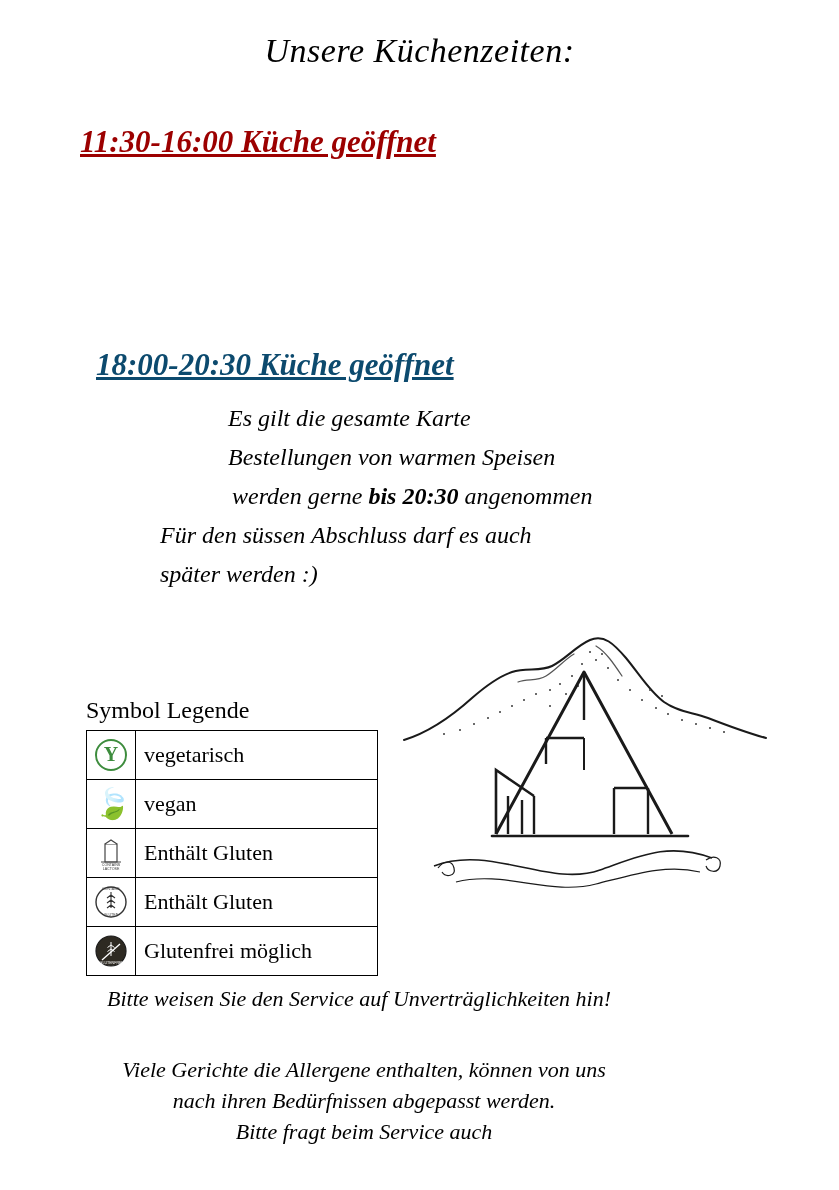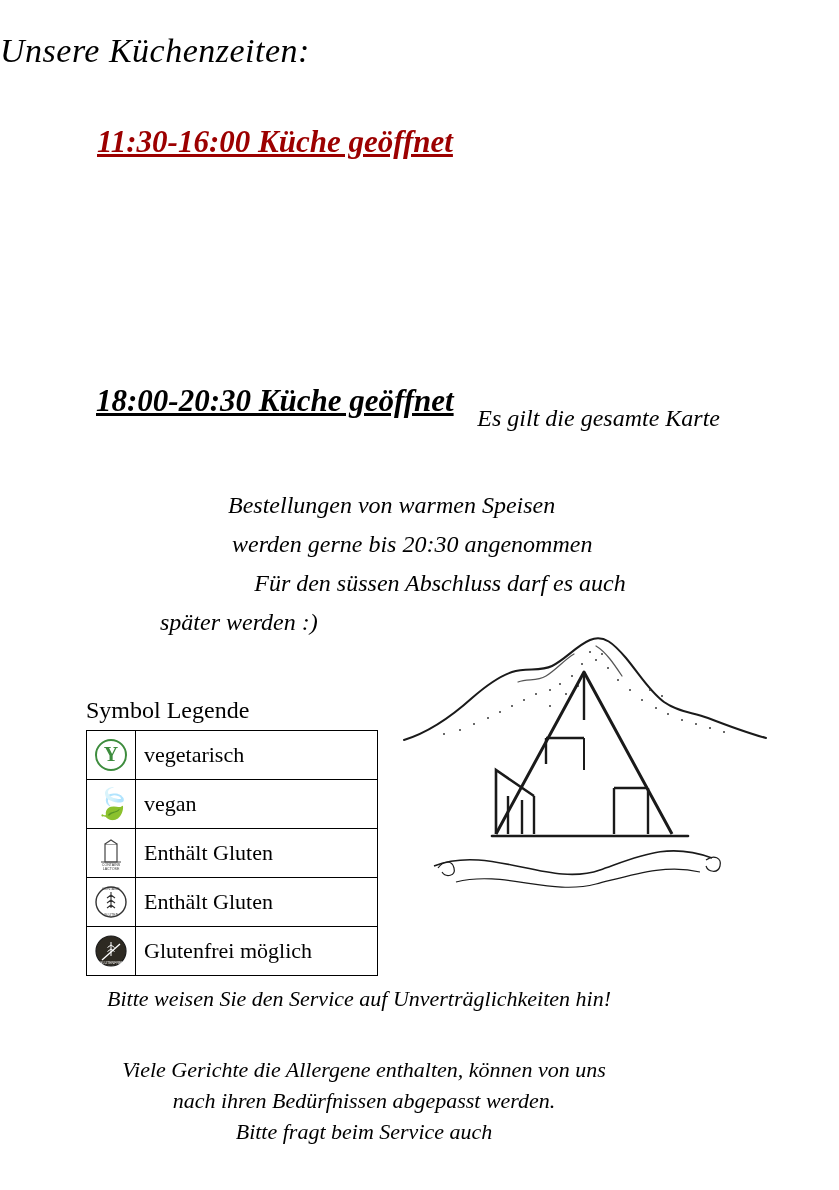--- a/index.html
+++ b/index.html
@@ -20,30 +20,31 @@
     position: absolute;
     inset: 0;
   }
 
   
   .title {
     position: absolute;
     top: 32px;
     left: 0;
     width: 839px;
+    text-align: center;
     font-size: 34px;
     font-style: italic;
     letter-spacing: 0.5px;
   }
 
   
   .slot1-head {
     position: absolute;
     top: 124px;
-    left: 97px;
+    left: 80px;
     font-size: 31px;
     font-style: italic;
     font-weight: bold;
     color: #9c0000;
     text-decoration: underline;
     white-space: nowrap;
   }
   .slot1-lines {
     position: absolute;
     top: 176px;
@@ -53,40 +54,39 @@
     line-height: 31px;
   }
 
   .slot2-head {
     position: absolute;
     top: 347px;
     left: 96px;
     font-size: 31px;
     font-style: italic;
     font-weight: bold;
-    color: #000000;
+    color: #0c4a6e;
     text-decoration: underline;
     white-space: nowrap;
-    margin-top: 36px;
   }
   .slot2-lines {
     position: absolute;
     top: 399px;
     left: 160px;
     width: 560px;
     font-size: 24px;
     font-style: italic;
     line-height: 39px;
   }
-  .slot2-lines .l1 { padding-left: 68px; text-align: right; }
-  .slot2-lines .l2 { padding-left: 68px; margin-top: 48px; }
+  .slot2-lines .l1 { padding-left: 68px; }
+  .slot2-lines .l2 { padding-left: 68px; }
   .slot2-lines .l3 { padding-left: 72px; }
-  .slot2-lines .l4 { padding-left: 0px; text-align: center; }
+  .slot2-lines .l4 { padding-left: 0px; }
   .slot2-lines .l5 { padding-left: 0px; font-family: Liberation Serif, serif; }
-  .bold-time { font-weight: normal; font-style: italic; }
+  .bold-time { font-weight: bold; font-style: italic; }
 
   
   .legend-title {
     position: absolute;
     top: 697px;
     left: 86px;
     font-size: 24px;
   }
   .legend-table {
     position: absolute;

